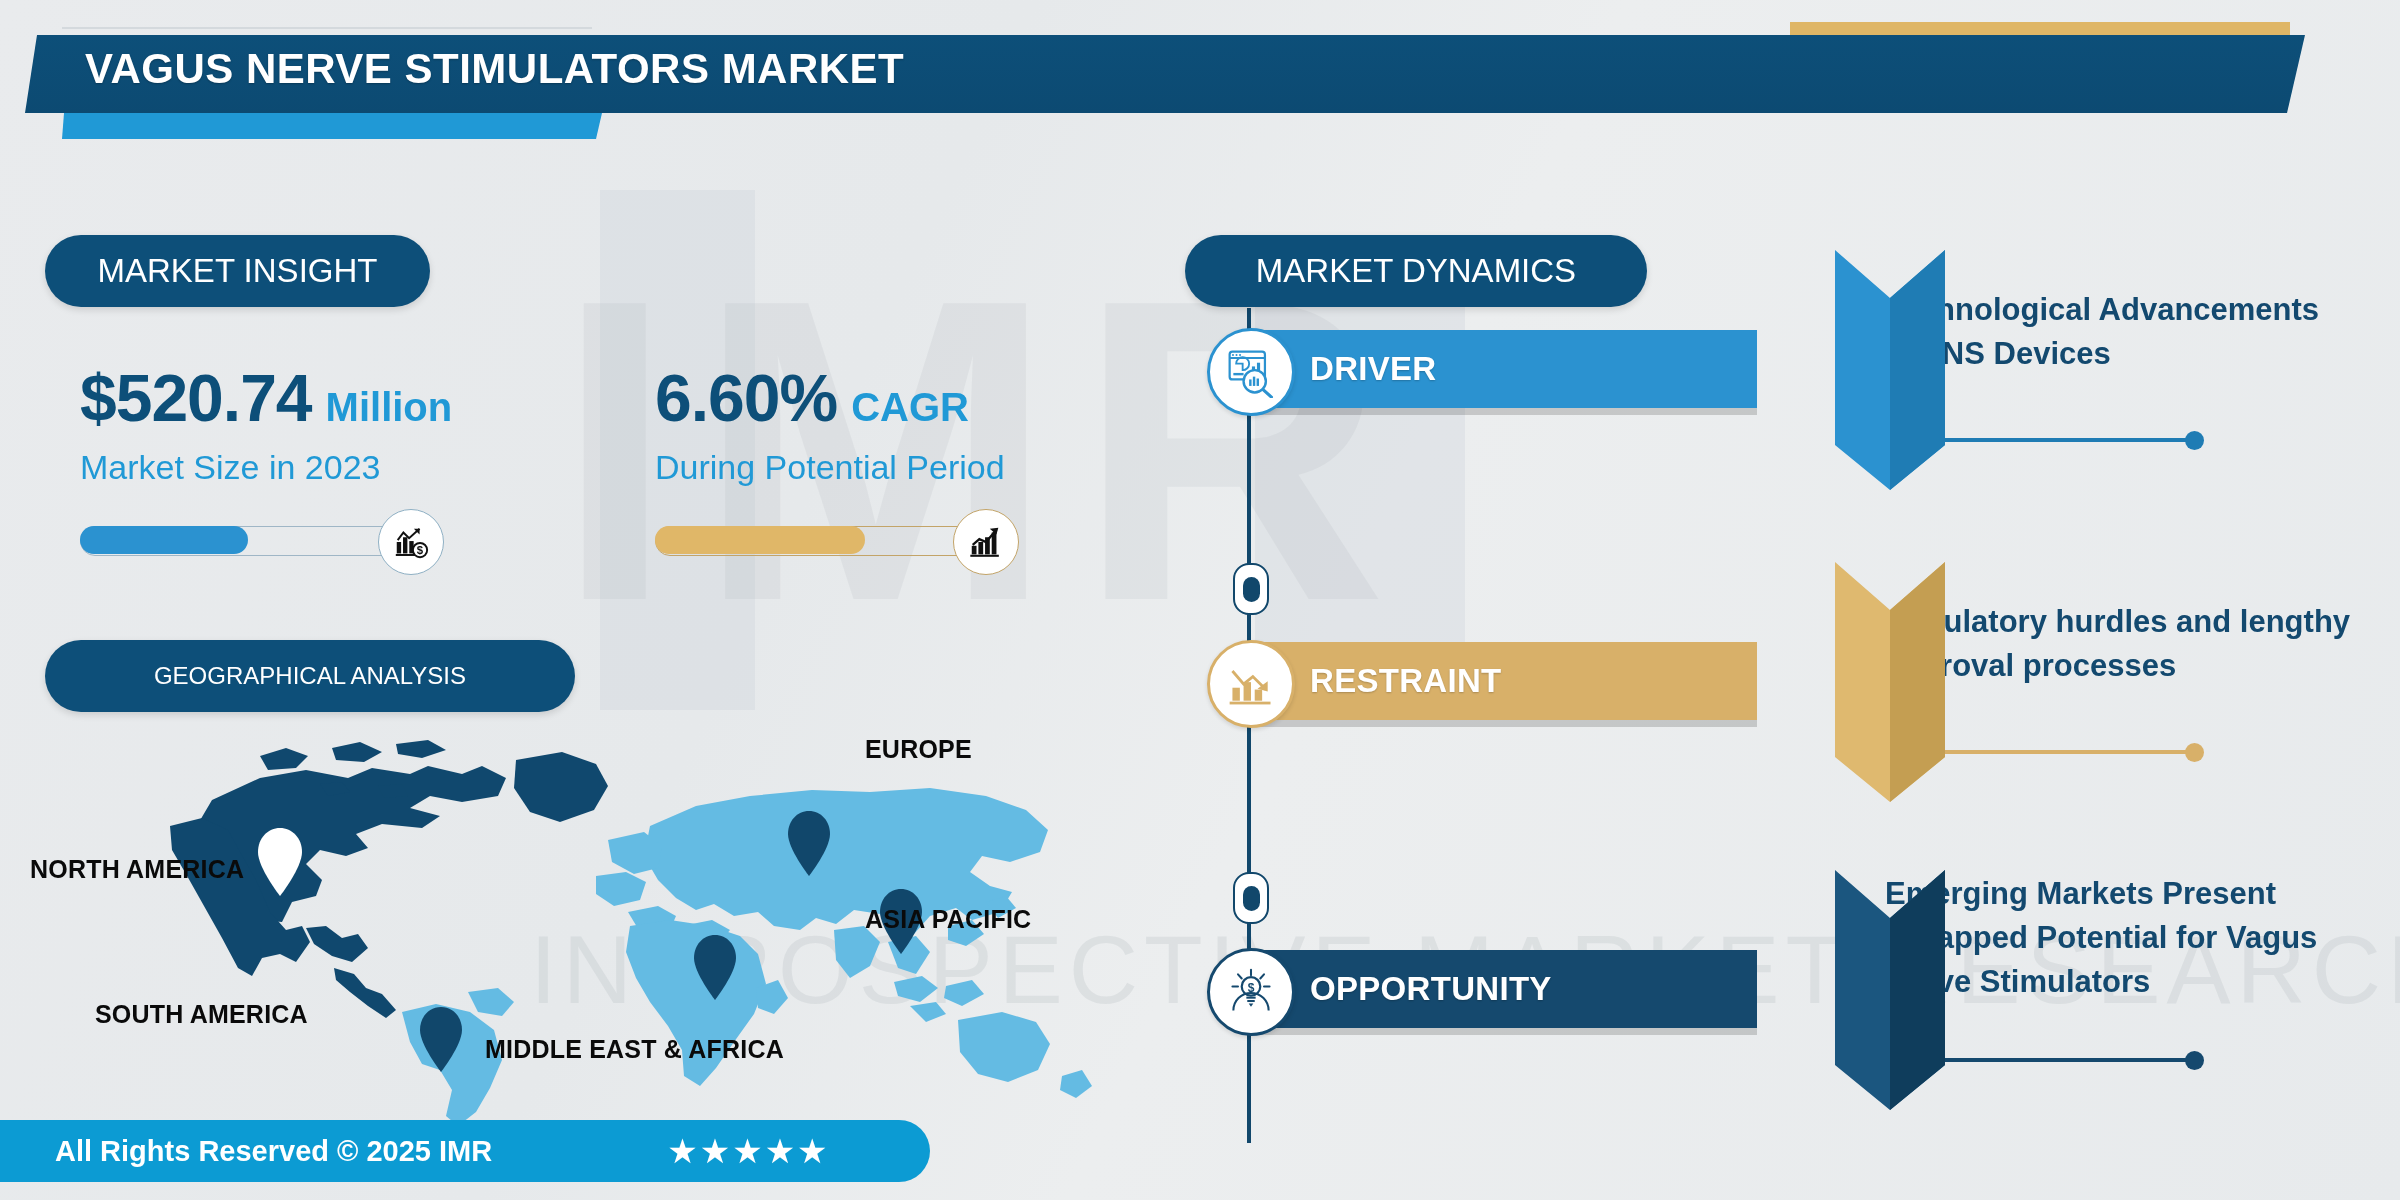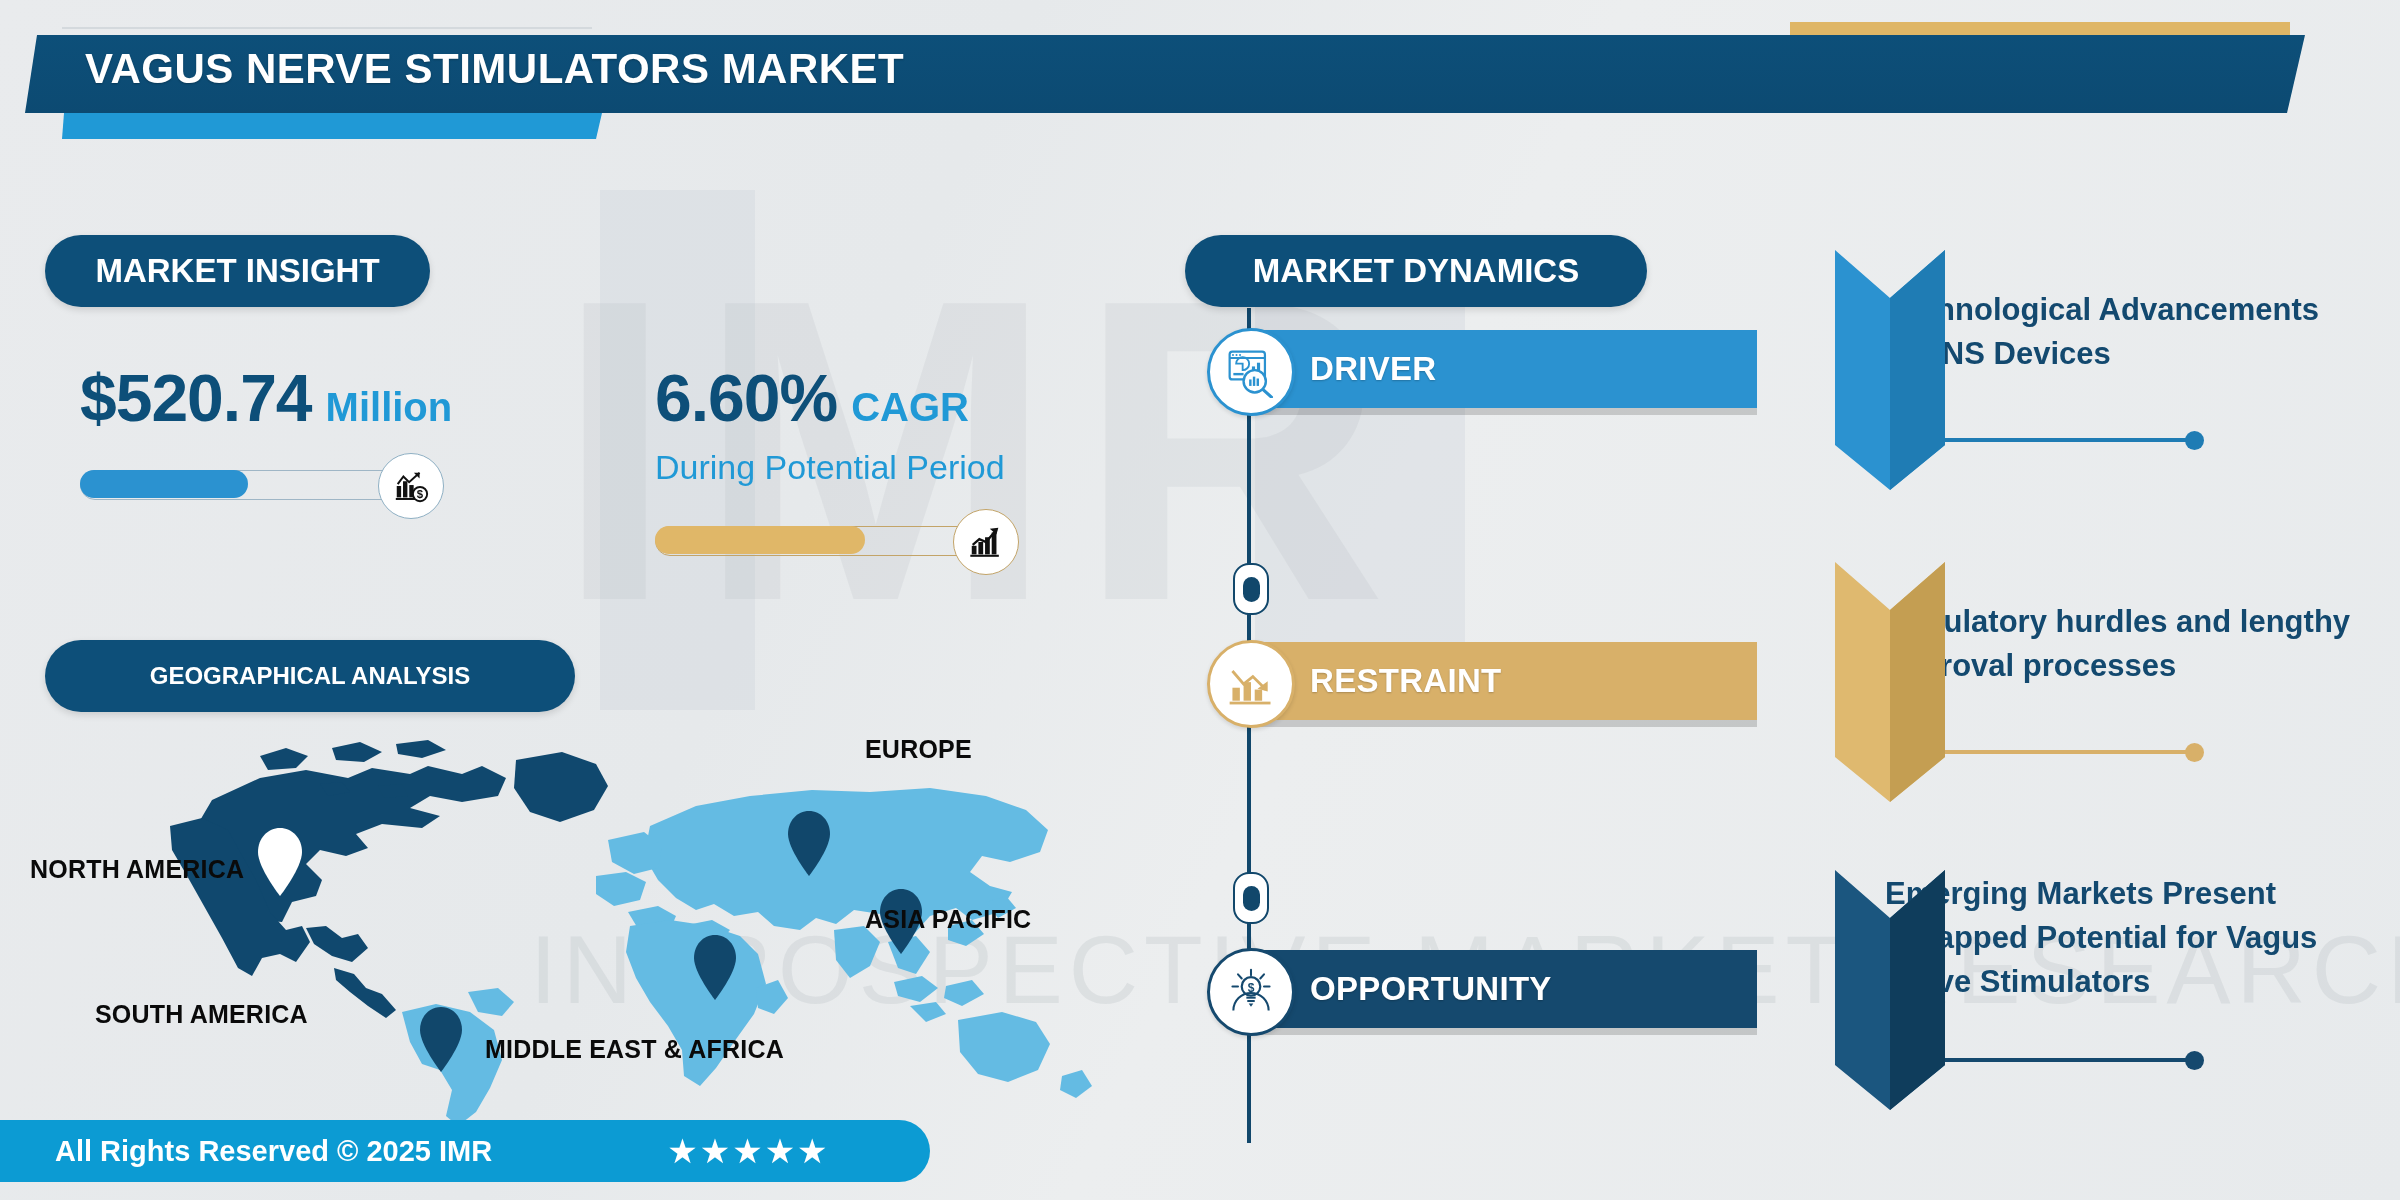--- a/index.html
+++ b/index.html
@@ -59,21 +59,21 @@
     background:#2099d6;z-index:5;
     clip-path:polygon(2px 0, 100% 0, calc(100% - 6px) 100%, 0% 100%);
   }
   .hdr-hairline{
     position:absolute;left:62px;top:27px;width:530px;height:2px;
     background:#d4d9dd;z-index:3;
   }
   
   .pill{
     position:absolute;display:flex;align-items:center;justify-content:center;
-    background:#0d4f79;border-radius:60px;color:#fff;font-weight:bold;
+    background:#0d4f79;border-radius:60px;color:#fff;font-weight:normal;
     box-shadow:0 3px 7px rgba(0,0,0,.13);z-index:20;
   }
   .pill span{white-space:nowrap;}
   #pill-insight{left:45px;top:235px;width:385px;height:72px;font-size:33px;}
   #pill-geo{left:45px;top:640px;width:530px;height:72px;font-size:24px;}
   #pill-dyn{left:1185px;top:235px;width:462px;height:72px;font-size:33px;}
   
   .kpi{position:absolute;z-index:20;}
   #kpi-1{left:80px;top:365px;width:500px;}
   #kpi-2{left:655px;top:365px;width:560px;}
@@ -192,20 +192,21 @@
 
   <div class="pill" id="pill-insight">
     <span>MARKET INSIGHT</span>
   </div>
 
   <div class="kpi" id="kpi-1">
     <div class="kpi-row">
       <div class="kpi-big">$520.74</div>
       <div class="kpi-unit">Million</div>
     </div>
+    <div class="kpi-sub">Market Size in 2023</div>
     <div class="bar-wrap">
       <div class="bar-track"></div>
       <div class="bar-fill" id="bar-fill-1"></div>
       <div class="bar-knob" id="knob-1">
         <svg width="38" height="38" viewBox="0 0 40 40" aria-hidden="true">
           <polyline points="6,18 12,10 18,16 29,6" fill="none" stroke="#111" stroke-width="2.1"></polyline>
           <polygon points="29,6 23,6 29,12" fill="#111"></polygon>
           <rect x="5" y="20" width="4.6" height="12" fill="#111"></rect>
           <rect x="11.6" y="15" width="4.6" height="17" fill="#111"></rect>
           <rect x="18.2" y="19" width="4.6" height="13" fill="#111"></rect>

